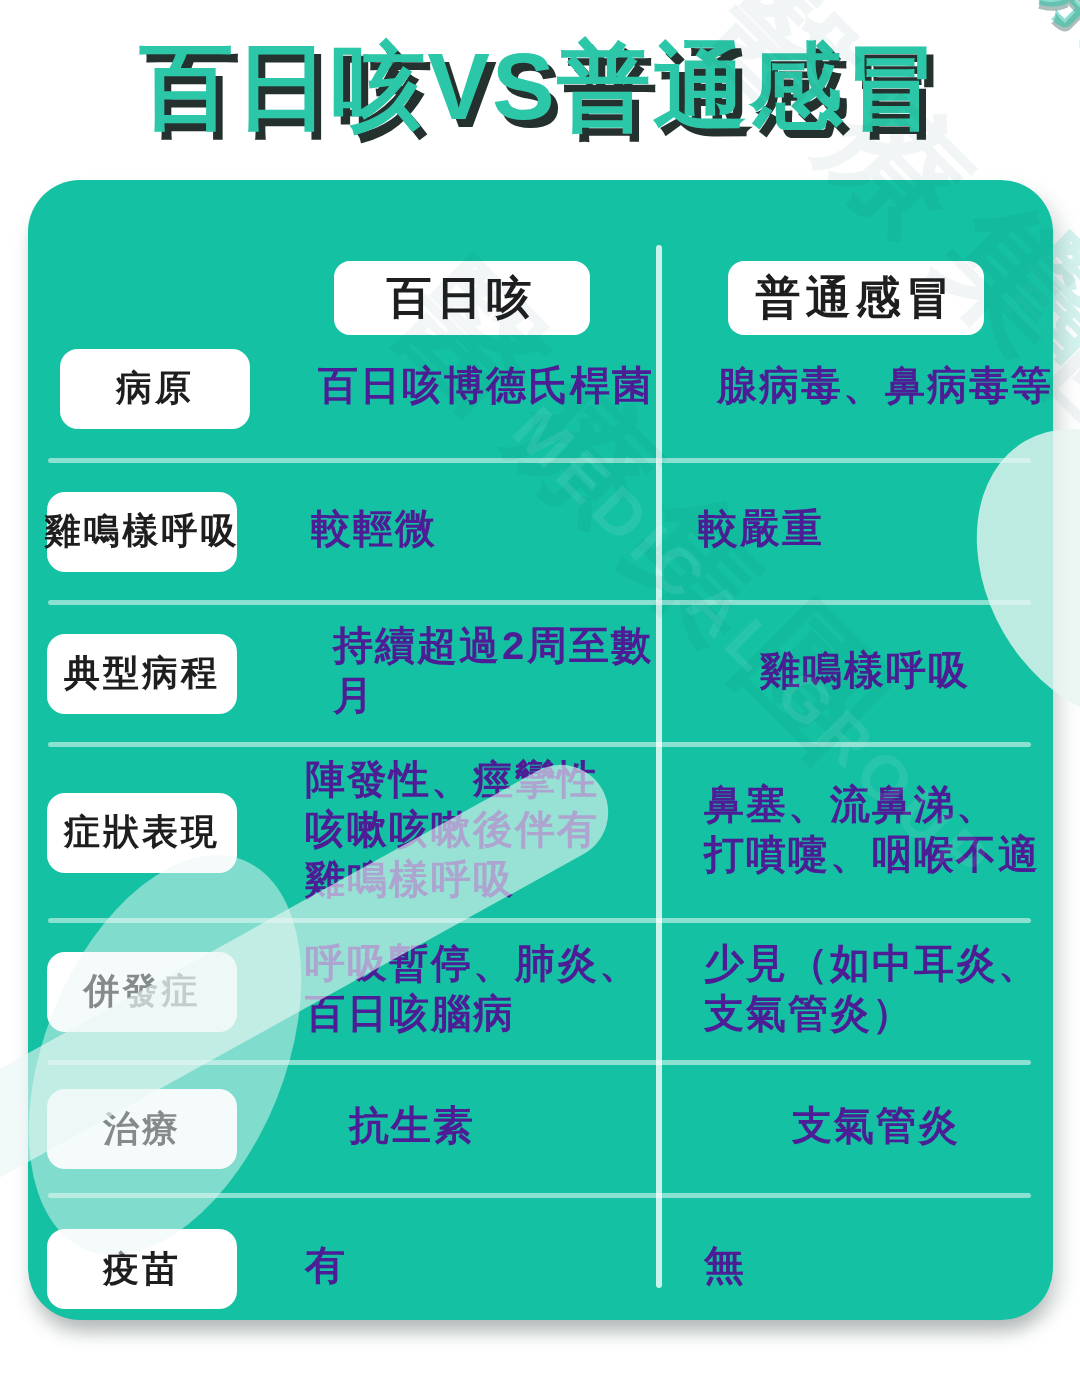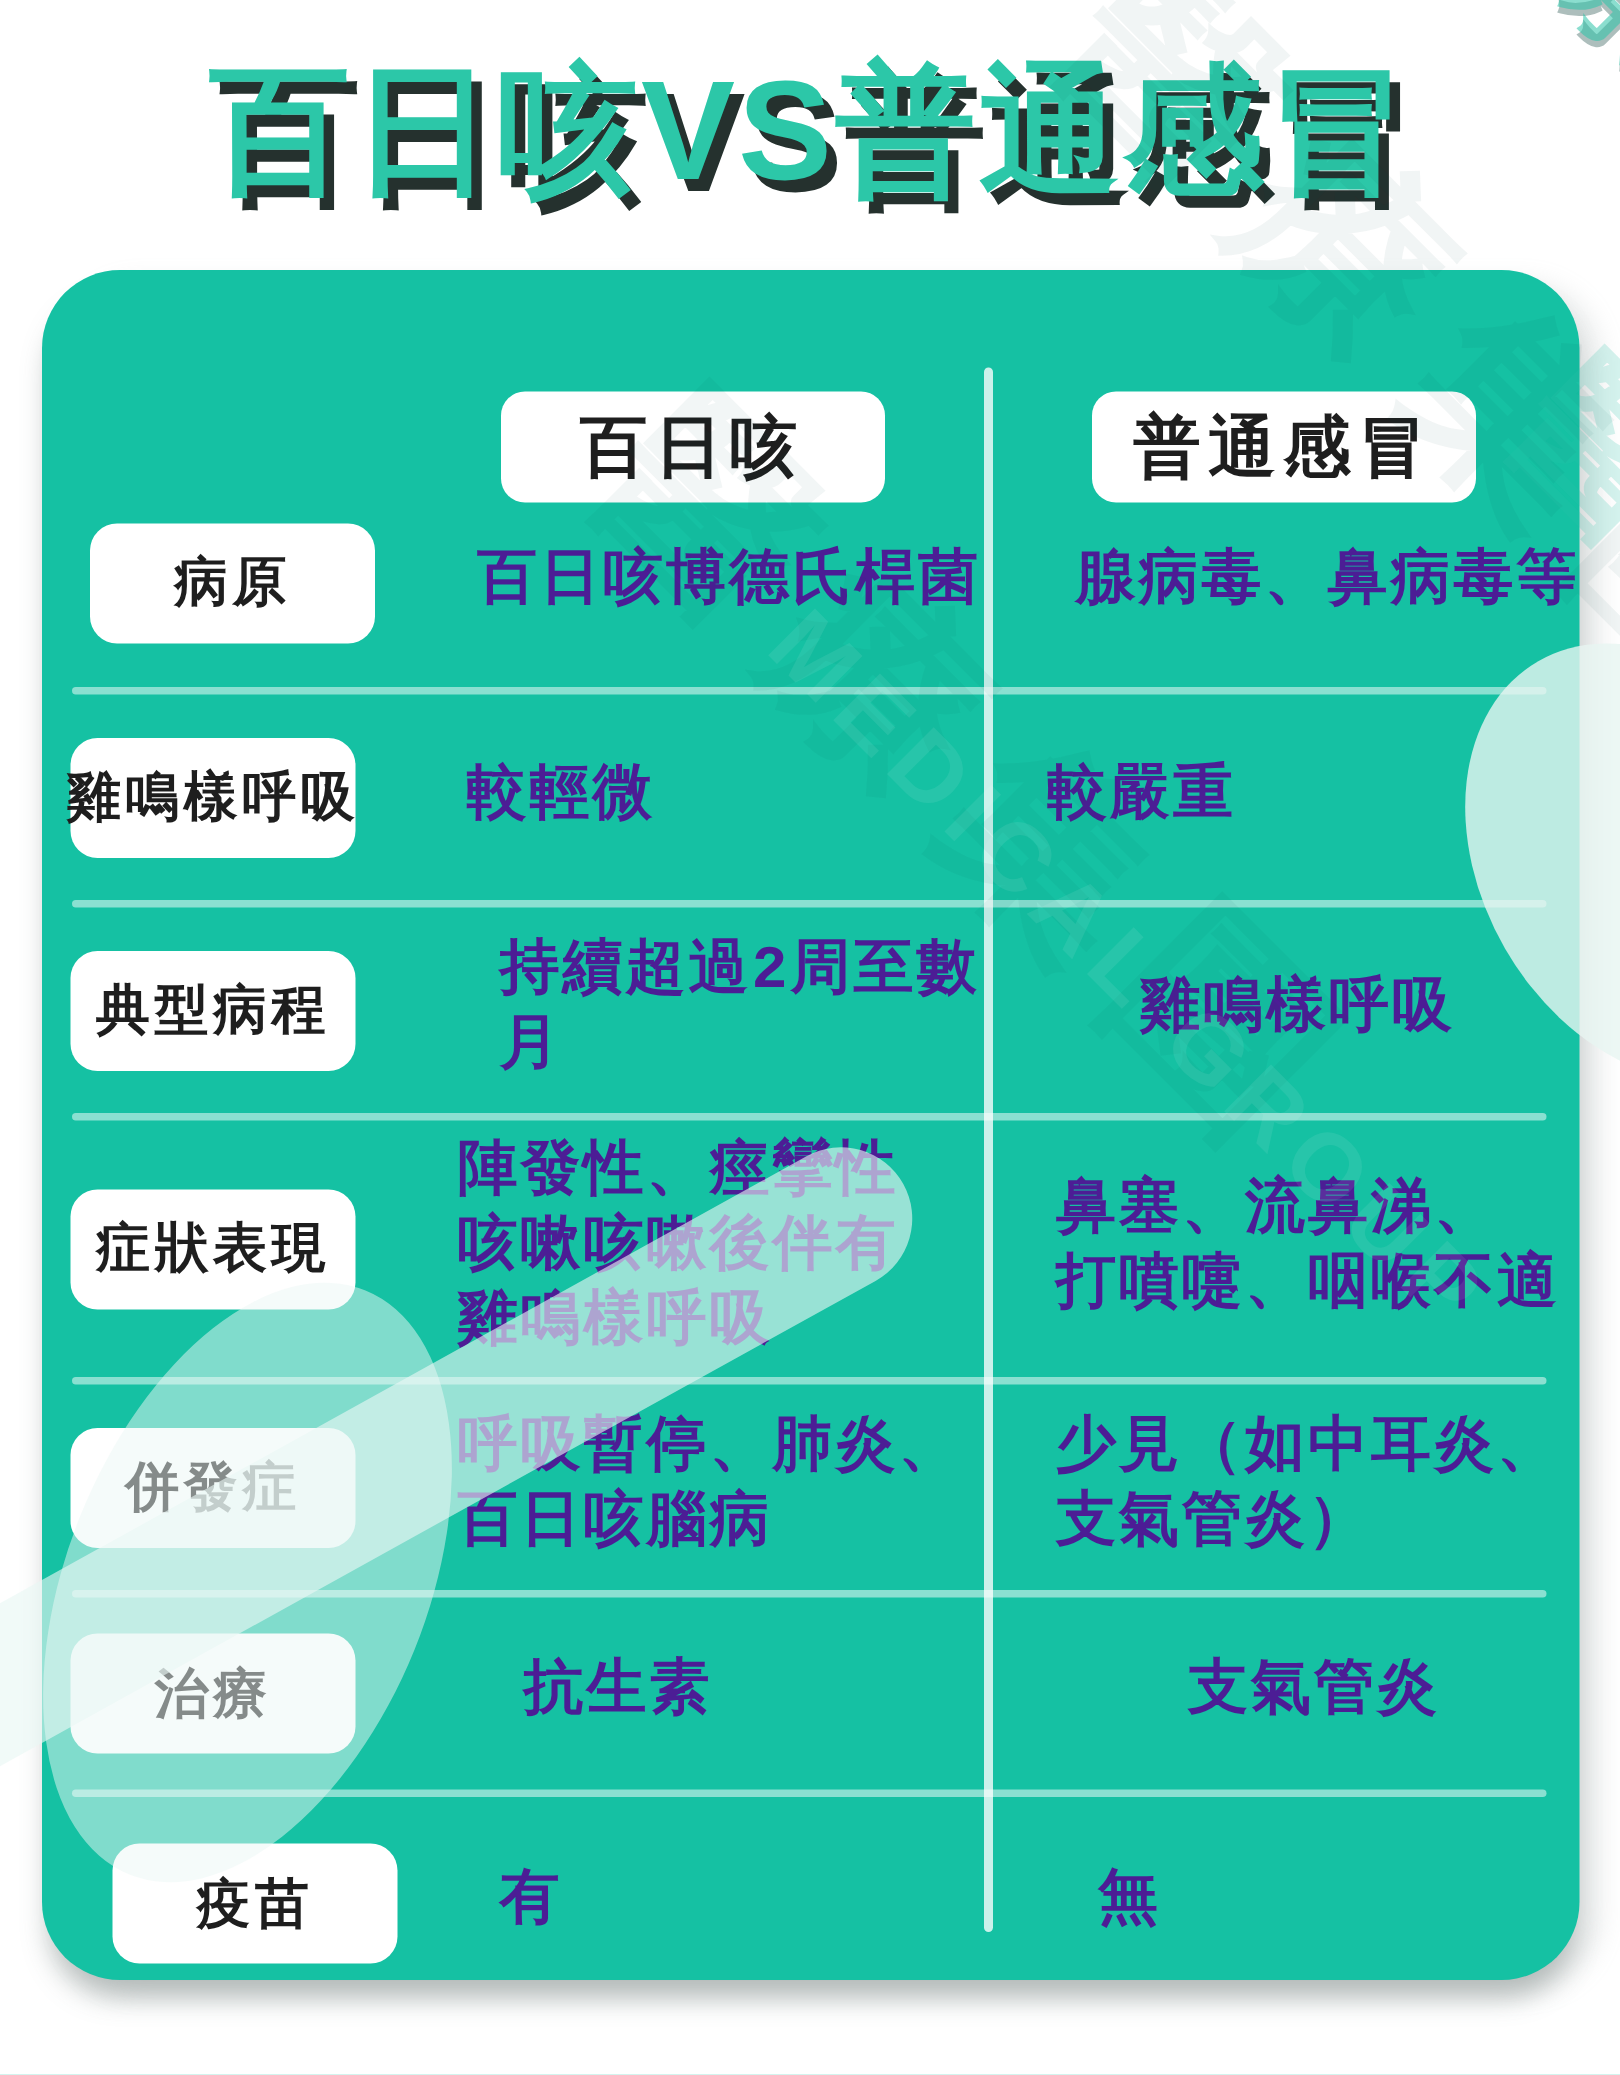--- a/index.html
+++ b/index.html
@@ -35,21 +35,21 @@
   }
   .hdr-row, .row { display:grid; grid-template-columns:237px 393px 1fr; align-items:center; }
   .hdr-row { height:74px; }
   .hdr-box {
     width:256px; height:74px; margin:16px auto;
     background:#ffffff; border-radius:16px;
     display:flex; align-items:center; justify-content:center;
     font-size:45px; font-weight:700; color:#1e1e1e; letter-spacing:5px;
   }
   .r1{height:139px;margin-left:13px;} .r2{height:137px;} .r3{height:137px;gap:28px;} .r4{height:171px;}
-  .r5{height:137px;} .r6{height:128px;gap:44px;} .r7{height:142px;margin-left:28px;}
+  .r5{height:137px;} .r6{height:128px;gap:44px;} .r7{height:142px;}
   .lblbox {
     width:190px; height:80px; margin-left:19px;
     background:#ffffff; border-radius:18px;
     display:flex; align-items:center; justify-content:center;
     font-size:36px; font-weight:700; color:#1e1e1e; letter-spacing:3px;
     white-space:nowrap;
   }
   .val {
     font-size:40px; font-weight:600; color:#4c1d95;
     line-height:50px; letter-spacing:2px; white-space:pre-line;font-family:Liberation Mono, monospace;

